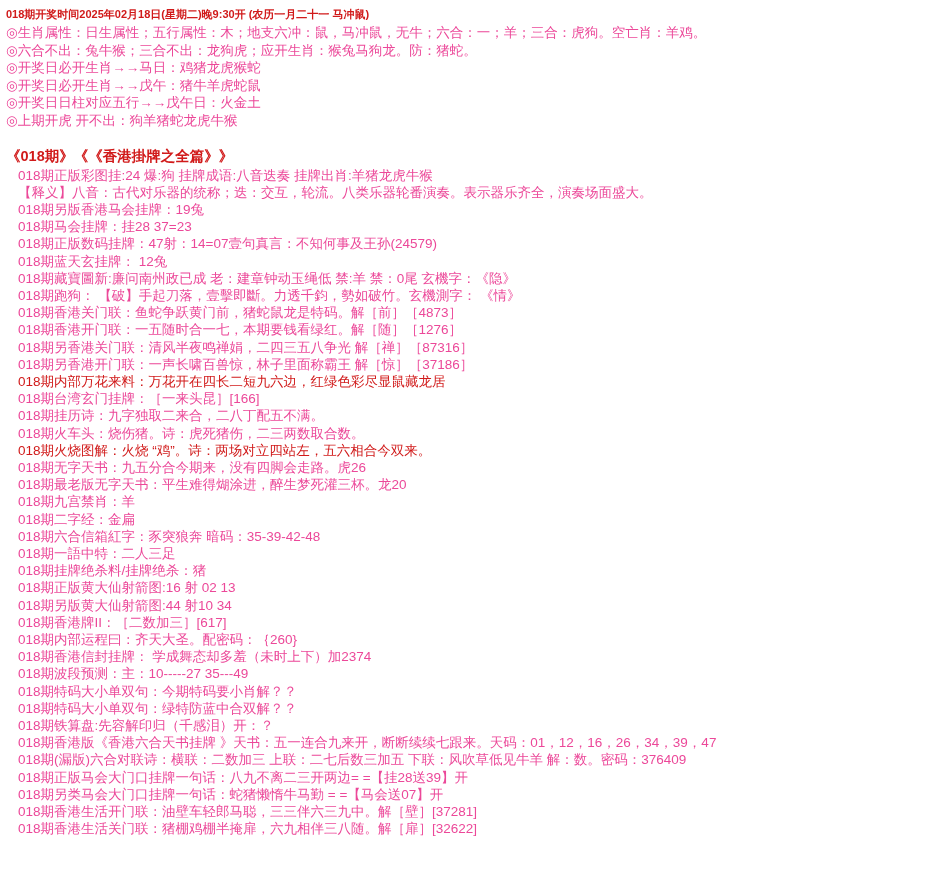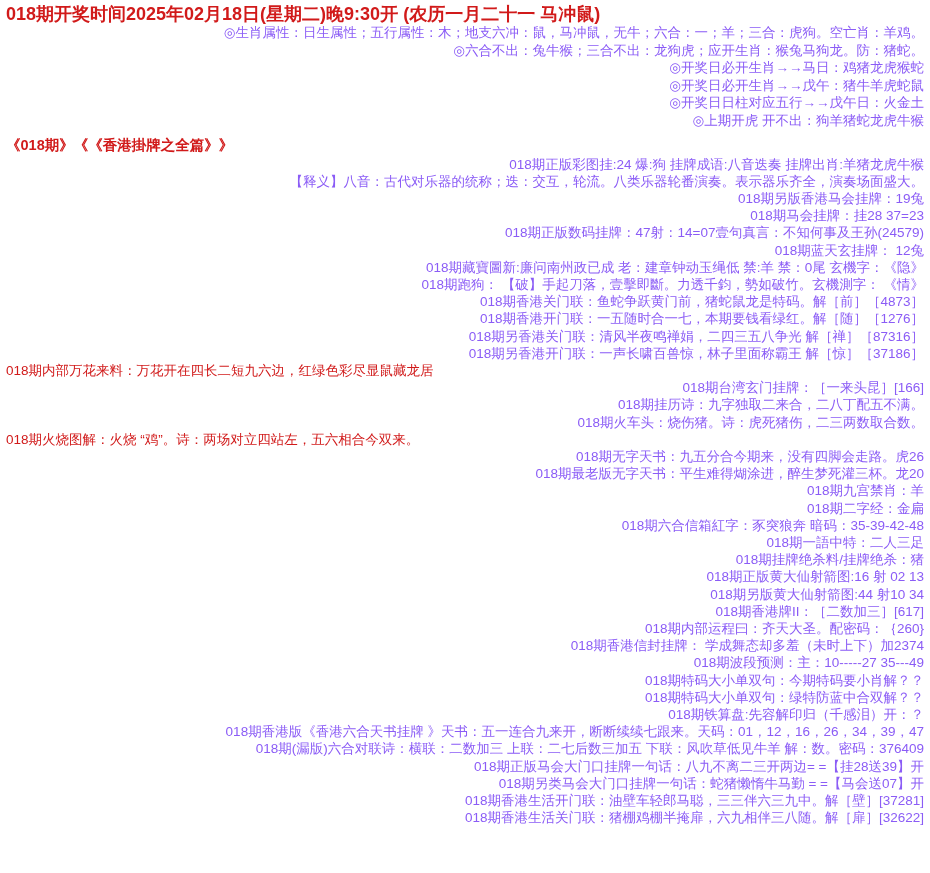--- a/index.html
+++ b/index.html
@@ -21,36 +21,36 @@
     padding: 4px 6px 0 6px;
     box-sizing: border-box;
   }
   .line {
     line-height: 17.6px;
     white-space: nowrap;
     font-size: 13.5px;
     letter-spacing: 0px;
   }
   .red { color: #d11a1a; }
-  .black { color: #8b5cf6; text-align: right; }
+  .black { color: #ec4899; }
   .hdr {
     color: #d11a1a;
     font-weight: bold;
-    font-size: 18px;
+    font-size: 11px;
     line-height: 20px;
   }
   .title-line {
     color: #d11a1a;
     font-weight: bold;
     font-size: 14.5px;
     line-height: 21px;
-    margin-top: 5px;
+    margin-top: 16px;
   }
   .sec-block .line { font-size: 13.5px; }
-  .tight { line-height: 17.2px; }
+  .tight { line-height: 17.2px; margin-left: 12px; }
 </style>
 </head>
 <body>
 
 <div class="page">
 
   <div class="hdr">018期开奖时间2025年02月18日(星期二)晚9:30开 (农历一月二十一  马冲鼠)</div>
 
   <div class="sec-block">
     <div class="line black">◎生肖属性：日生属性；五行属性：木；地支六冲：鼠，马冲鼠，无牛；六合：一；羊；三合：虎狗。空亡肖：羊鸡。</div>

